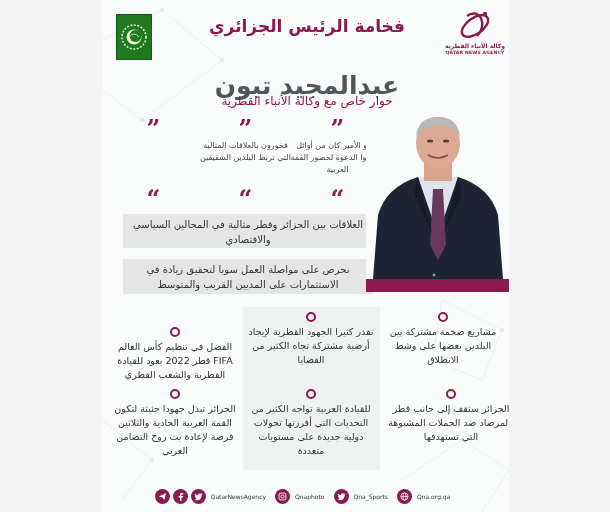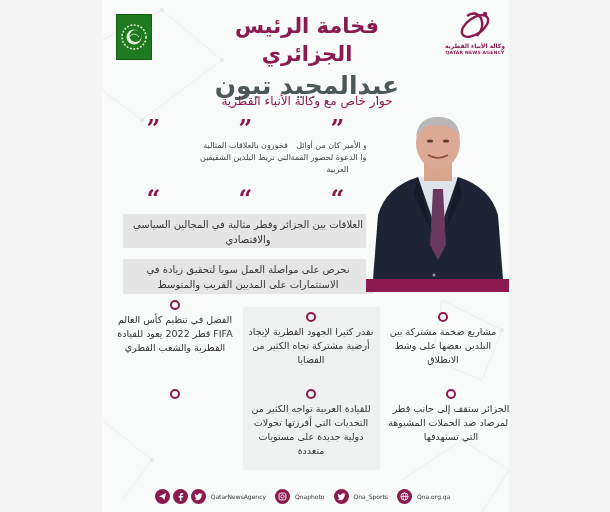--- a/index.html
+++ b/index.html
@@ -21,21 +21,21 @@
   .rtl { direction: rtl; text-align: center; }
 
   
   .logo-qna { left: 340px; top: 8px; width: 66px; height: 60px; text-align: center; }
   .logo-qna svg { display: block; margin: 0 auto; }
   .logo-qna .ar { font-size: 6px; color: #8b1a4f; font-weight: bold; direction: rtl; line-height: 8px; }
   .logo-qna .en { font-size: 4.5px; color: #8b1a4f; font-weight: bold; letter-spacing: 0.2px; line-height: 6px; }
 
   .arab-league { left: 14px; top: 14px; width: 36px; height: 46px; background: #1f7a1f; border: 1px solid #145e14; display:flex; align-items:center; justify-content:center; }
 
-  .title { left: 90px; top: 12px; width: 230px; font-size: 21px; font-weight: bold; color: #8b1a4f; line-height: 28px; }
+  .title { left: 90px; top: 12px; width: 230px; font-size: 17px; font-weight: bold; color: #8b1a4f; line-height: 28px; }
   .name { left: 90px; top: 46px; width: 230px; font-size: 25px; font-weight: bold; color: #4d5959; line-height: 32px; margin-top: 24px; }
   .subtitle { left: 90px; top: 93px; width: 230px; font-size: 12px; color: #8b1a4f; line-height: 16px; }
 
   
   .quote-col { top: 120px; width: 95px; }
   .quote-mark { font-family: "DejaVu Serif", serif; font-size: 24px; font-weight: bold; color: #8b1a4f; line-height: 18px; height: 16px; text-align: center; }
   .quote-text { font-size: 8px; color: #444; line-height: 12px; margin-top: 4px; direction: rtl; text-align: center; }
   .open-quote { top: 190px; width: 95px; font-family: "DejaVu Serif", serif; font-size: 24px; font-weight: bold; color: #8b1a4f; line-height: 18px; text-align: center; }
 
   
@@ -150,35 +150,36 @@
   <div class="abs col-bg"></div>
 
   <div class="abs point" style="left:144px; top:312px;">
     <div class="dot"></div>
     <div class="point-text">نقدر كثيرا الجهود القطرية لإيجاد أرضية مشتركة تجاه الكثير من القضايا</div>
   </div>
   <div class="abs point" style="left:276px; top:312px;">
     <div class="dot"></div>
     <div class="point-text">مشاريع ضخمة مشتركة بين البلدين بعضها على وشط الانطلاق</div>
   </div>
-  <div class="abs point" style="left:8px; top:300px;">
+  <div class="abs point" style="left:8px; top:327px;">
     <div class="dot"></div>
     <div class="point-text">الفضل في تنظيم كأس العالم FIFA قطر 2022 يعود للقيادة القطرية والشعب القطري</div>
   </div>
 
   <div class="abs point" style="left:276px; top:389px;margin-left:8px;">
     <div class="dot"></div>
     <div class="point-text">الجزائر ستقف إلى جانب قطر بالمرصاد ضد الحملات المشبوهة التي تستهدفها</div>
   </div>
   <div class="abs point" style="left:144px; top:389px;">
     <div class="dot"></div>
     <div class="point-text">للقيادة العربية تواجه الكثير من التحديات التي أفرزتها تحولات دولية جديدة على مستويات متعددة</div>
   </div>
   <div class="abs point" style="left:8px; top:389px;">
     <div class="dot"></div>
+    <div class="point-text">الجزائر تبذل جهودا حثيثة لتكون القمة العربية الحادية والثلاثين فرصة لإعادة بث روح التضامن العربي</div>
   </div>
 
   <div class="abs footer">
     <div class="soc">
       <svg width="9" height="9" viewBox="0 0 10 10">
           <path d="M1 5 L9 1 L7 9 L5 6 Z" fill="#fff"></path>
         </svg>
     </div>
     <div class="soc">
       <svg width="9" height="9" viewBox="0 0 10 10">

